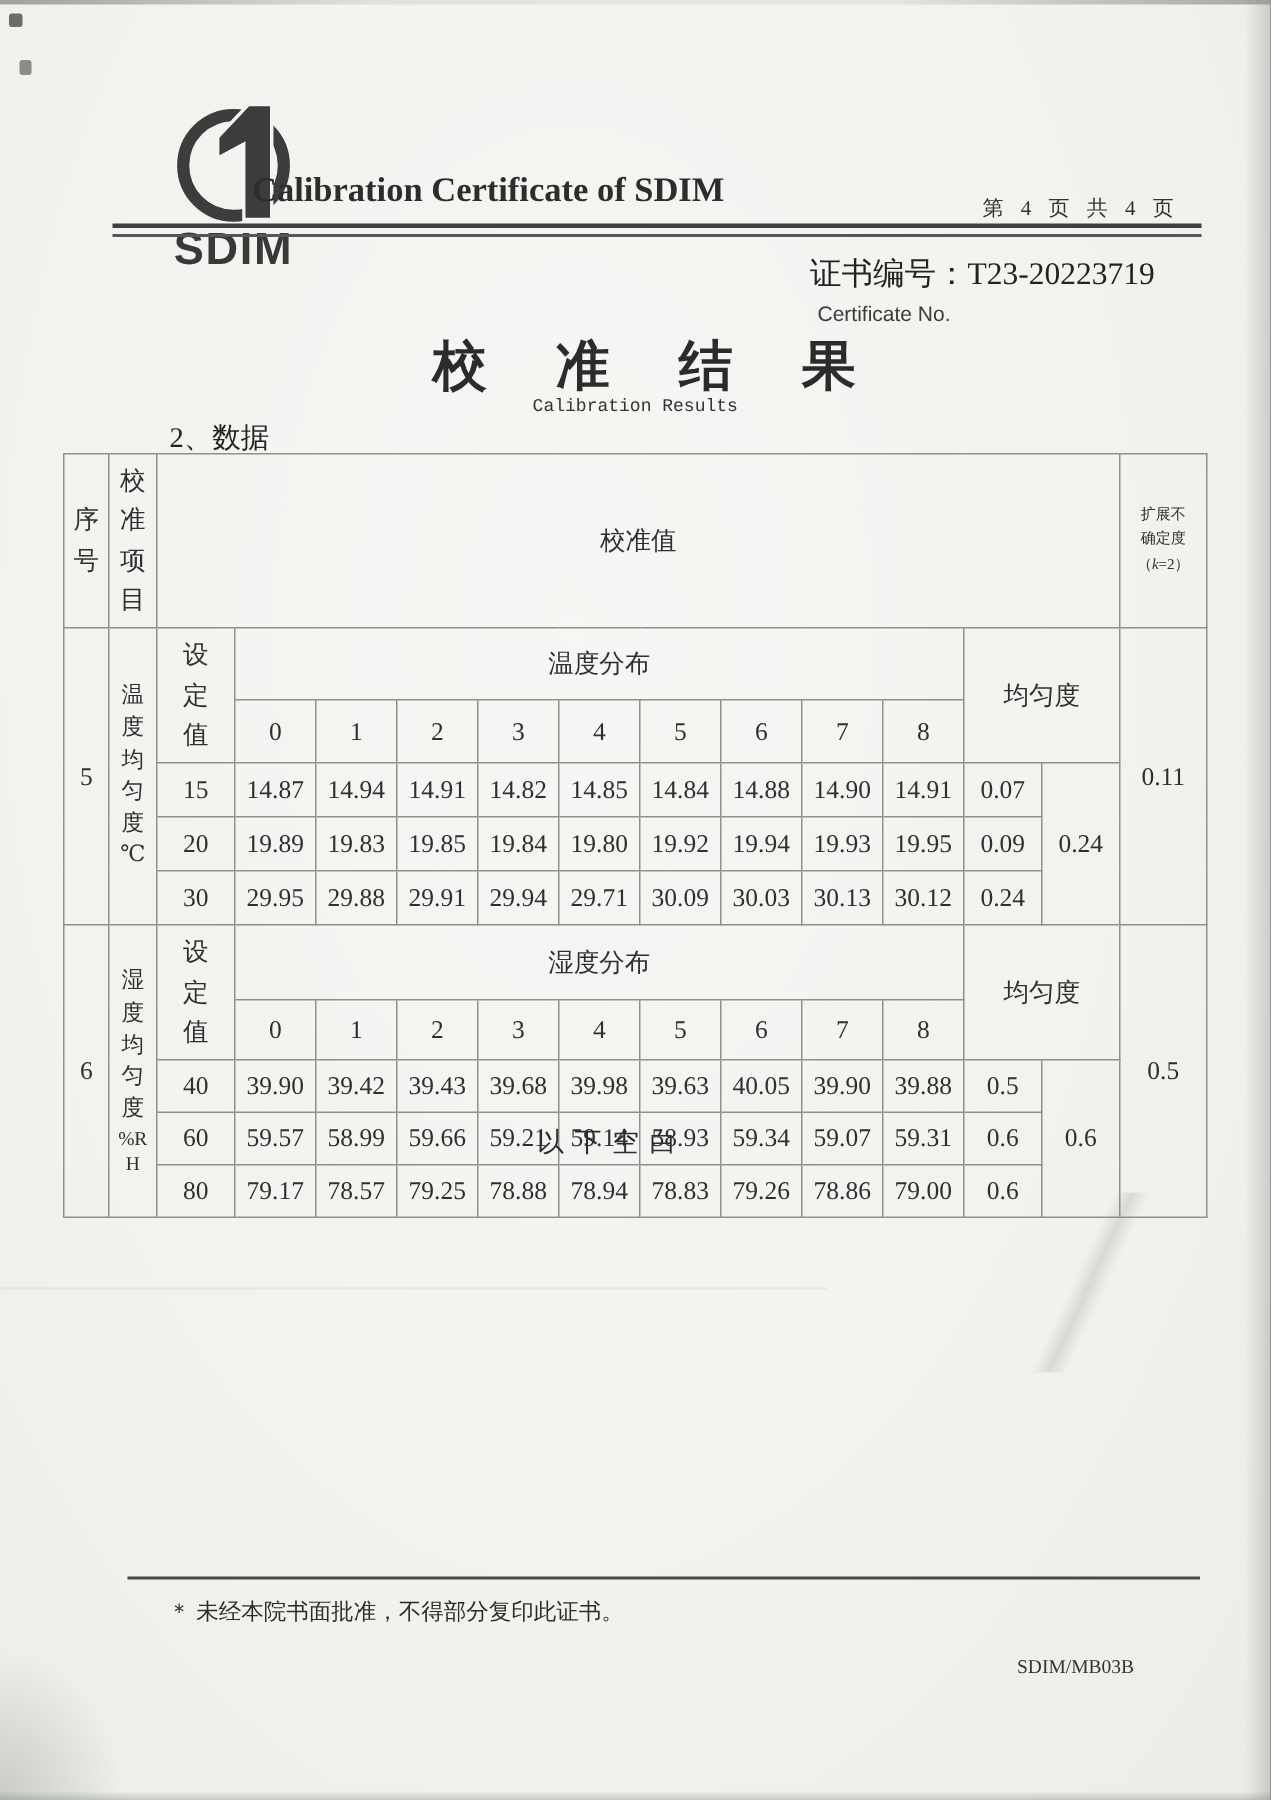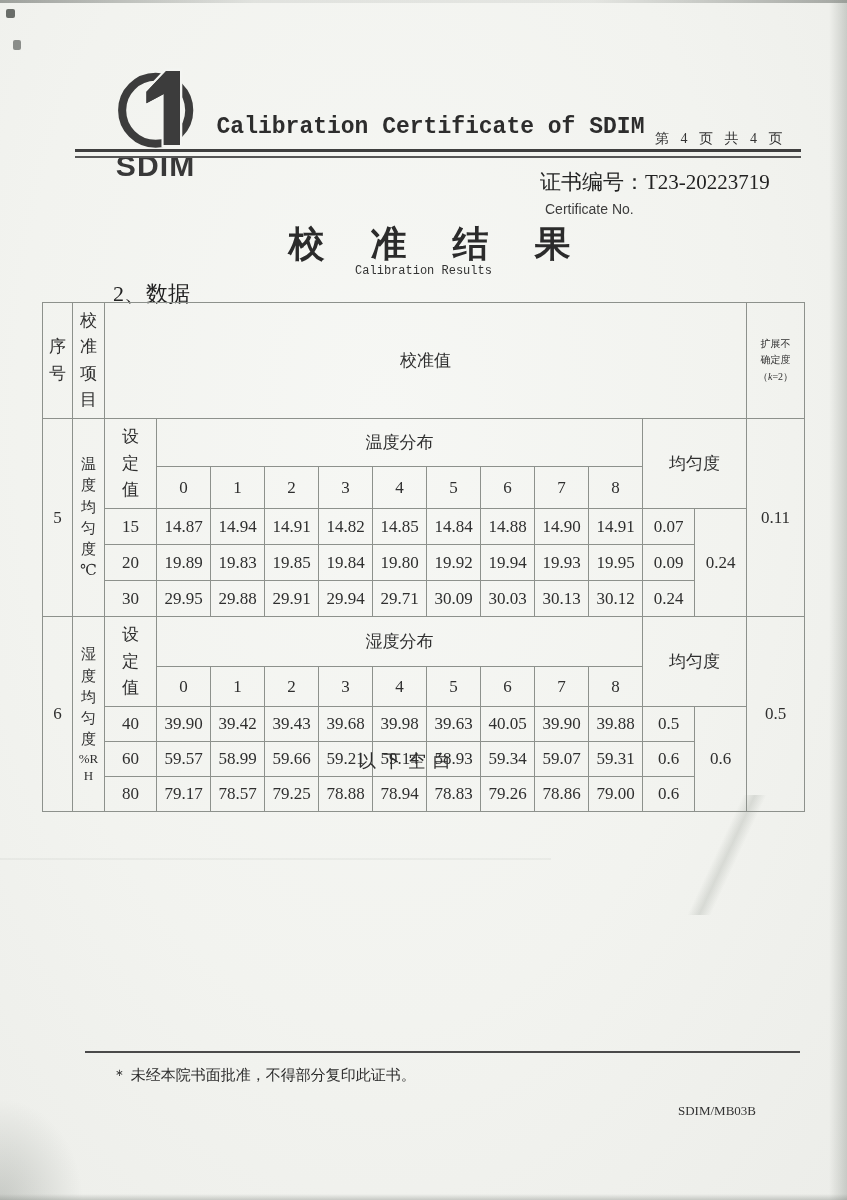--- a/index.html
+++ b/index.html
@@ -27,32 +27,32 @@
   .crease-diag{position:absolute;right:0;top:795px;width:240px;height:120px;
     background:linear-gradient(115deg, transparent 46%, rgba(150,156,148,.28) 50%, transparent 54%);}
   .crease-horiz{position:absolute;left:0;top:852px;width:65%;height:14px;
     background:linear-gradient(to bottom, transparent 40%, rgba(160,165,158,.18) 50%, transparent 60%);}
   .fold-bl{position:absolute;left:0;bottom:0;width:90px;height:110px;
     background:radial-gradient(ellipse at 0% 100%, rgba(130,136,130,.35), transparent 65%);}
   
   .logo{position:absolute;left:100px;top:64px;}
   .title-cn{position:absolute;left:168px;top:68px;width:525px;text-align:center;
     font-family:var(--serif);font-weight:bold;font-size:38px;letter-spacing:2px;color:#2a2a2a;}
-  .title-en{position:absolute;left:168px;top:114px;width:525px;text-align:center;
-    font-family:Liberation Mono, monospace;font-weight:bold;font-size:23px;color:#2d2d2d;}
+  .title-en{position:absolute;left:168px;top:114px;width:525px;
+    font-family:Liberation Serif, serif;font-weight:bold;font-size:23px;color:#2d2d2d;}
   .page-info{position:absolute;left:655px;top:130px;font-size:14px;letter-spacing:4px;color:#333;}
   .double-rule{position:absolute;left:75px;top:149px;width:726px;height:4px;
     border-top:3px solid #3f3f3f;border-bottom:2px solid #565656;}
   .cert-line{position:absolute;left:540px;top:168px;font-size:21px;color:#222;}
   .cert-en{position:absolute;left:545px;top:201px;font-family:var(--sans);font-size:14px;color:#3c3c3c;}
   .heading-cn{position:absolute;left:0;right:0;top:220px;text-align:center;text-indent:18px;
     font-family:var(--sans);font-weight:bold;font-size:36px;letter-spacing:18px;color:#2b2b2b;margin-left:12px;}
   .heading-en{position:absolute;left:0;right:0;top:264px;text-align:center;
     font-family:Liberation Mono, monospace;font-size:12px;color:#333;}
-  .data-label{position:absolute;left:113px;top:279px;font-size:22px;color:#222;}
+  .data-label{position:absolute;left:113px;top:279px;font-size:19px;color:#222;}
   
   table.cal{position:absolute;left:42px;top:302px;border-collapse:collapse;table-layout:fixed;
     font-family:var(--serif);color:#2f2f2f;}
   table.cal td{border:1px solid var(--line);text-align:center;vertical-align:middle;
     padding:0;font-size:17px;overflow:hidden;}
   td.vtext{font-size:15px;line-height:1.55;}
   td.vtext .stack{width:17px;margin:5px auto;word-break:break-all;}
   td.hdr{font-size:16px;margin-top:27px;}
   .unc-lines{font-size:10px;line-height:1.65;}
   .kital{font-style:italic;}

